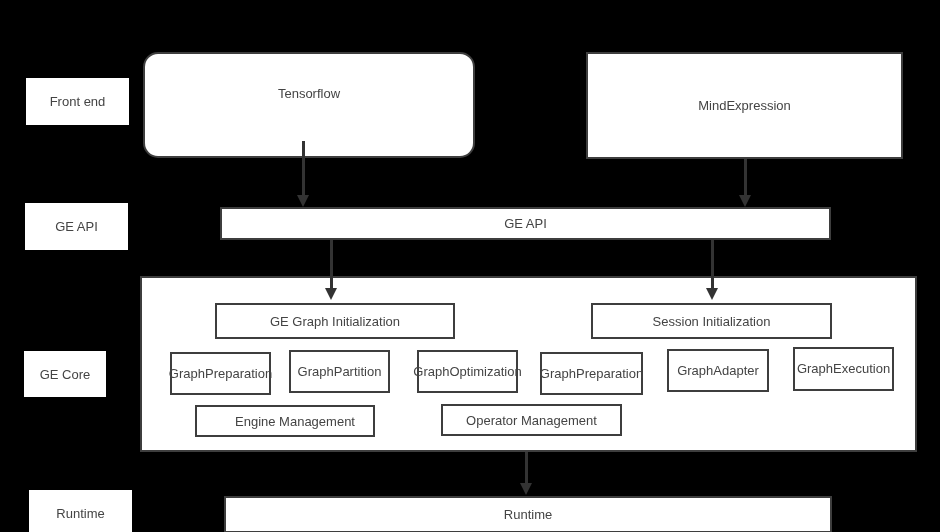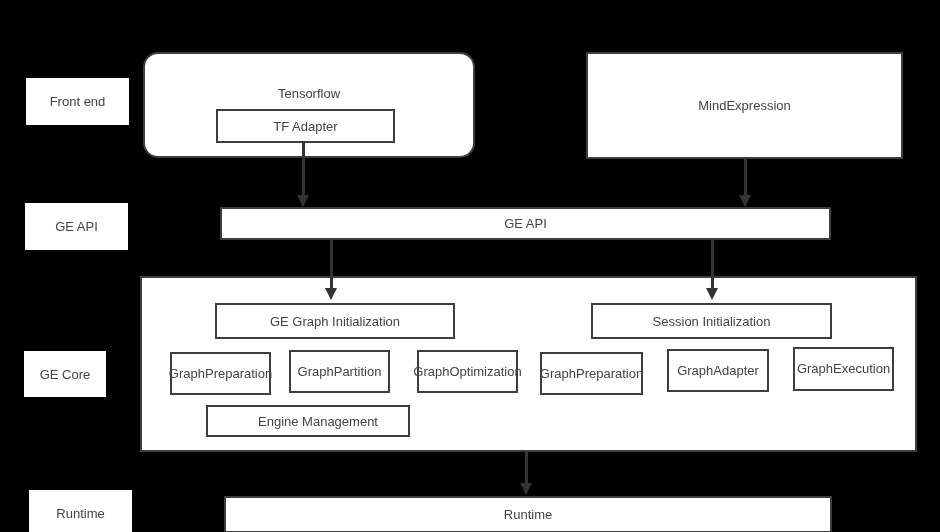--- a/index.html
+++ b/index.html
@@ -63,21 +63,20 @@
 
 <div class="canvas">
 
   <div class="box row-label" style="left:26px; top:50px; width:103px; height:47px;">Front end</div>
   <div class="box row-label" style="left:25px; top:175px; width:103px; height:47px;">GE API</div>
   <div class="box row-label" style="left:24px; top:323px; width:82px; height:46px;">GE Core</div>
   <div class="box row-label" style="left:29px; top:462px; width:103px; height:46px;">Runtime</div>
 
   <div class="box bordered" style="left:143px; top:24px; width:332px; height:106px;border-radius:15px;">
     <div class="container-label" style="top:32px;">Tensorflow</div>
-    <div class="box bordered" style="left:71px; top:55px; width:179px; height:34px;">TF Adapter</div>
   </div>
 
   <div class="box bordered" style="left:586px; top:24px; width:317px; height:107px;">MindExpression</div>
 
   <div class="box bordered" style="left:220px; top:179px; width:611px; height:33px;">GE API</div>
 
   <div class="box bordered" style="left:140px; top:248px; width:777px; height:176px; display:block;">
 
     <div class="box bordered" style="left:73px; top:25px; width:240px; height:36px;">GE Graph Initialization</div>
     <div class="box bordered" style="left:449px; top:25px; width:241px; height:36px;">Session Initialization</div>
@@ -100,21 +99,22 @@
     </div>
     <div class="box bordered two-line" style="left:525px; top:71px; width:102px; height:43px;">
       <span>Graph</span>
       <span>Adapter</span>
     </div>
     <div class="box bordered two-line" style="left:651px; top:69px; width:101px; height:44px;">
       <span>Graph</span>
       <span>Execution</span>
     </div>
 
-    <div class="box bordered" style="left:64px; top:127px; width:204px; height:32px;padding-left:20px;">Engine Management</div>
+    <div class="box bordered" style="left:53px; top:127px; width:180px; height:32px;padding-left:20px;">Engine Management</div>
+    <div class="box bordered" style="left:299px; top:126px; width:181px; height:32px;">Operator Management</div>
   </div>
 
   <div class="box bordered" style="left:224px; top:468px; width:608px; height:37px;">Runtime</div>
 
   <div class="arrow" style="left:297px; top:113px; height:66px;">
     <div class="shaft" style="height:54px;"></div>
     <div class="head"></div>
   </div>
   <div class="arrow" style="left:739px; top:131px; height:48px;">
     <div class="shaft" style="height:36px;"></div>

